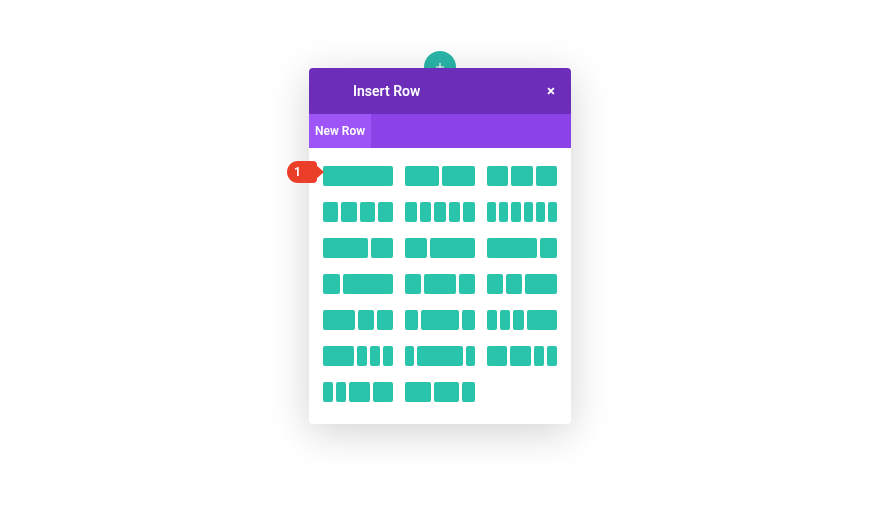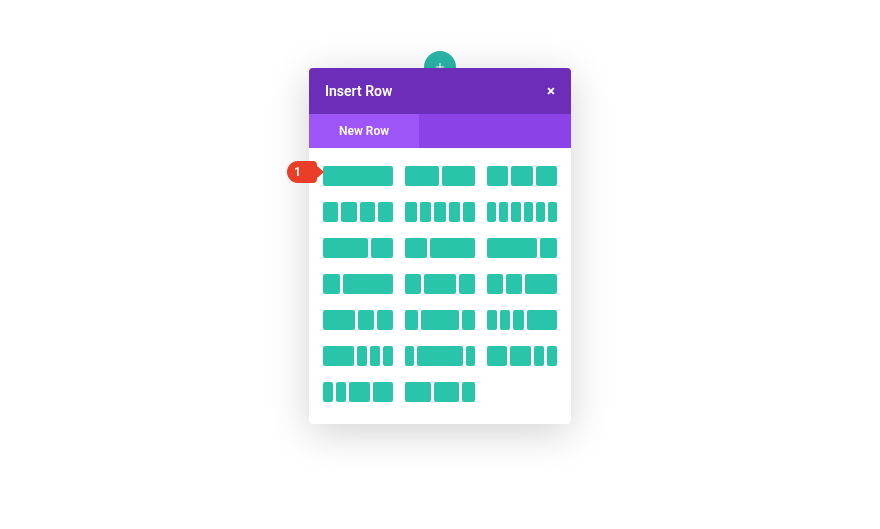--- a/index.html
+++ b/index.html
@@ -38,28 +38,28 @@
     }
     .modal-header {
       background: #6c2eb9;
       color: #fff;
       padding: 14px 16px;
       border-radius: 4px 4px 0 0;
       display: flex;
       align-items: center;
       justify-content: space-between;
     }
-    .modal-title { font-size: 14px; font-weight: 600; }
+    .modal-title { font-size: 14px; font-weight: 600; margin-left: 28px; }
     .close-x { font-size: 15px; font-weight: 700; cursor: pointer; }
     .tabs {
       display: flex;
       background: #8b43e7;
     }
     .tab {
-      padding: 10px 30px;
+      padding: 10px 6px;
       font-size: 12px;
       color: #e5d5fb;
       cursor: pointer;
     }
     .tab.active {
       background: #9d55f7;
       color: #fff;
       font-weight: 600;
     }
     .grid {

